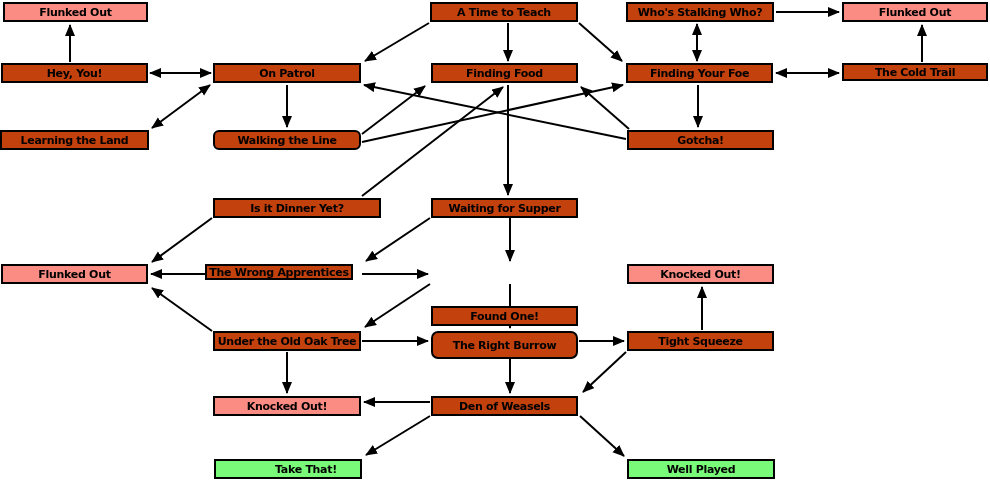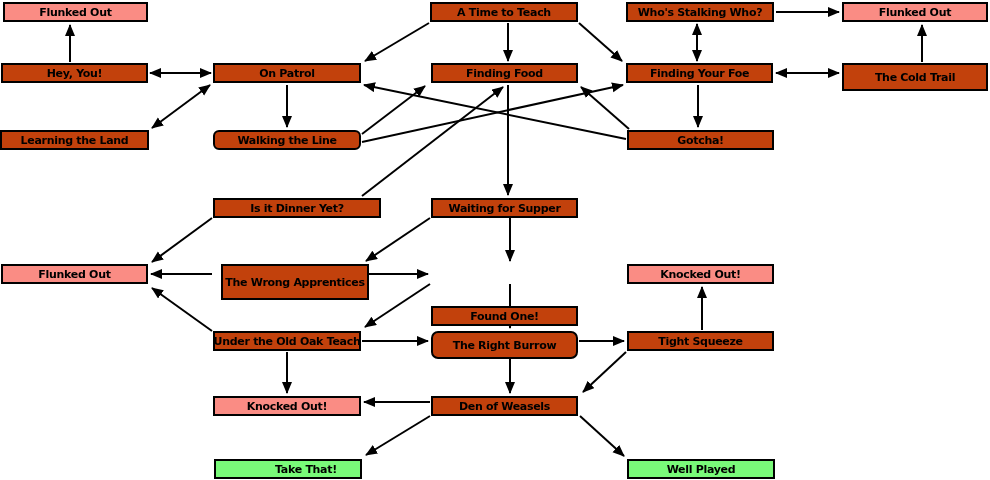--- a/index.html
+++ b/index.html
@@ -91,52 +91,52 @@
       </div>
       <div class="node normal" style="left: 213px; top: 63px; width: 148px; height: 20px;">
         <span>On Patrol</span>
       </div>
       <div class="node normal" style="left: 431px; top: 63px; width: 147px; height: 20px;">
         <span>Finding Food</span>
       </div>
       <div class="node normal" style="left: 626px; top: 63px; width: 147px; height: 20px;">
         <span>Finding Your Foe</span>
       </div>
-      <div class="node normal" style="left: 842px; top: 63px; width: 146px; height: 28px;">
+      <div class="node normal" style="left: 842px; top: 63px; width: 146px; height: 18px;">
         <span>The Cold Trail</span>
       </div>
       <div class="node normal" style="left: 0px; top: 130px; width: 149px; height: 20px;">
         <span>Learning the Land</span>
       </div>
       <div class="node normal" style="left: 213px; top: 130px; width: 148px; height: 20px; border-radius: 6px;">
         <span>Walking the Line</span>
       </div>
       <div class="node normal" style="left: 627px; top: 130px; width: 147px; height: 20px;">
         <span>Gotcha!</span>
       </div>
       <div class="node normal" style="left: 213px; top: 198px; width: 168px; height: 20px;">
         <span>Is it Dinner Yet?</span>
       </div>
       <div class="node normal" style="left: 431px; top: 198px; width: 147px; height: 20px;">
         <span>Waiting for Supper</span>
       </div>
       <div class="node fail" style="left: 1px; top: 264px; width: 147px; height: 20px;">
         <span>Flunked Out</span>
       </div>
-      <div class="node normal" style="left: 221px; top: 264px; width: 148px; height: 36px;">
+      <div class="node normal" style="left: 205px; top: 264px; width: 148px; height: 16px;">
         <span>The Wrong Apprentices</span>
       </div>
       <div class="node normal" style="left: 431px; top: 264px; width: 147px; height: 20px; margin-top: 42px;">
         <span>Found One!</span>
       </div>
       <div class="node fail" style="left: 627px; top: 264px; width: 147px; height: 20px;">
         <span>Knocked Out!</span>
       </div>
       <div class="node normal" style="left: 213px; top: 331px; width: 148px; height: 20px;">
-        <span>Under the Old Oak Teach</span>
+        <span>Under the Old Oak Tree</span>
       </div>
       <div class="node normal" style="left: 431px; top: 331px; width: 147px; height: 28px; border-radius: 7px;">
         <span>The Right Burrow</span>
       </div>
       <div class="node normal" style="left: 627px; top: 331px; width: 147px; height: 20px;">
         <span>Tight Squeeze</span>
       </div>
       <div class="node fail" style="left: 213px; top: 396px; width: 148px; height: 20px;">
         <span>Knocked Out!</span>
       </div>

